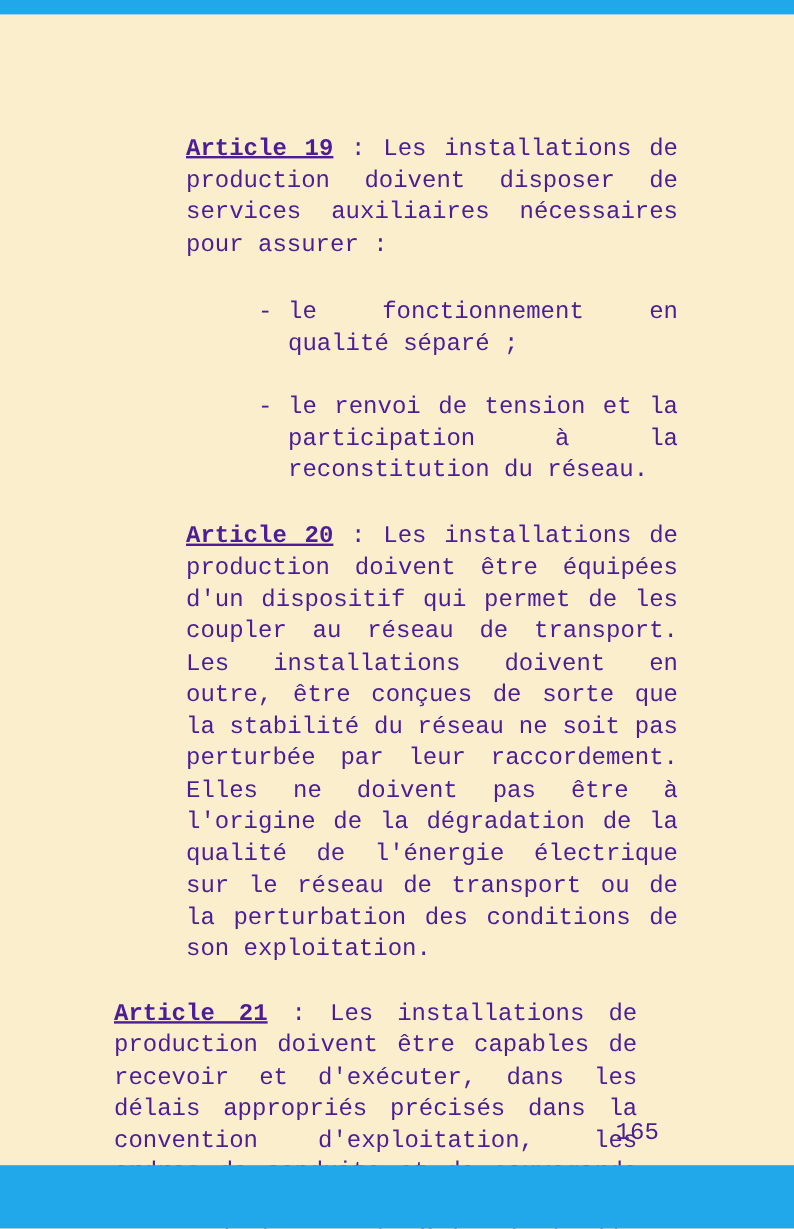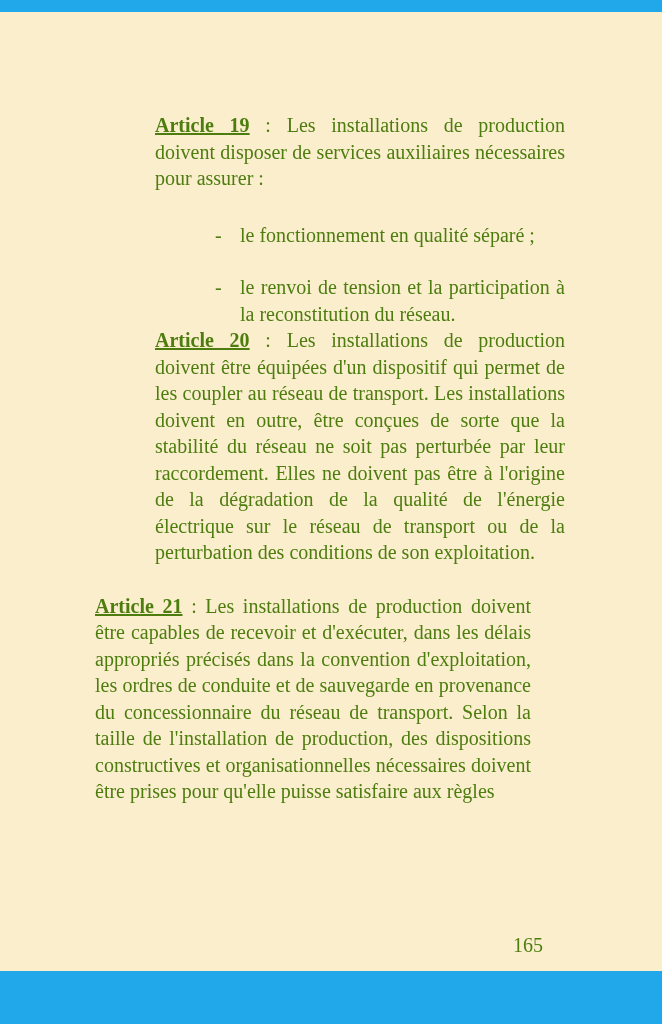--- a/index.html
+++ b/index.html
@@ -6,22 +6,22 @@
     margin: 0;
     padding: 0;
     background: #ffffff;
   }
   .page {
     position: relative;
     width: 662px;
     height: 1024px;
     background: #FAEECC;
     overflow: hidden;
-    font-family: Liberation Serif, serif;
-    color: #4d7c0f;
+    font-family: Liberation Mono, monospace;
+    color: #4c1d95;
   }
   .bar {
     position: absolute;
     left: 0;
     width: 100%;
     background: #21A8EA;
   }
   .bar.top { top: 0; height: 12px; }
   .bar.bottom { bottom: 0; height: 53px; }
 
@@ -64,21 +64,21 @@
   .bullet + .bullet { margin-top: 26px; }
   .bullet .dash {
     flex: none;
     width: 25px;
   }
   .bullet .bullet-text {
     flex: 1;
     text-align: justify;
   }
 
-  .para.art20 { }
+  .para.art20 { margin-top: 28px; }
 
   .page-number {
     position: absolute;
     top: 932px;
     left: 513px;
     font-size: 20px;
     line-height: 26px;
   }
 </style>
 </head>

